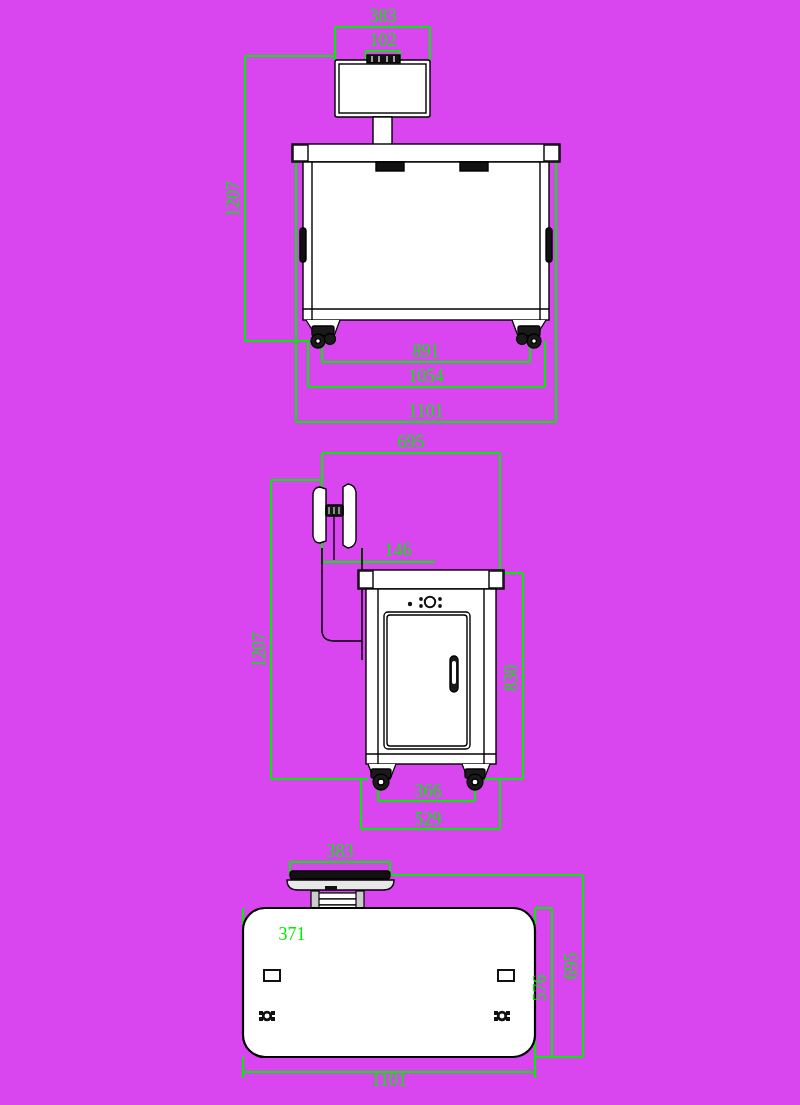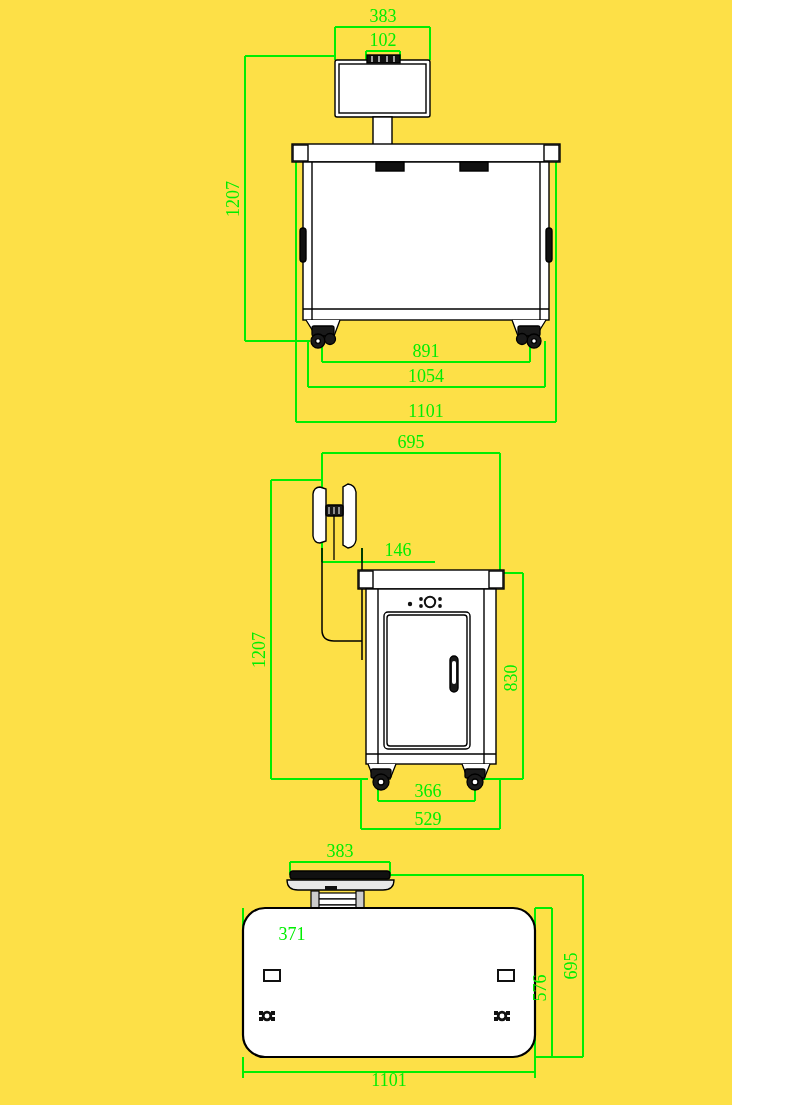--- a/index.html
+++ b/index.html
@@ -6,23 +6,23 @@
   html, body {
     margin: 0;
     padding: 0;
     background: #ffffff;
   }
   body {
     font-family: "Liberation Serif", serif;
   }
   #sheet {
     position: relative;
-    width: 732px;
+    width: 800px;
     height: 1105px;
-    background: #fde047;
+    background: #d946ef;
     overflow: hidden;
   }
   svg.drawing {
     position: absolute;
     top: 0;
     left: 0;
     width: 800px;
     height: 1105px;
     display: block;
   }

